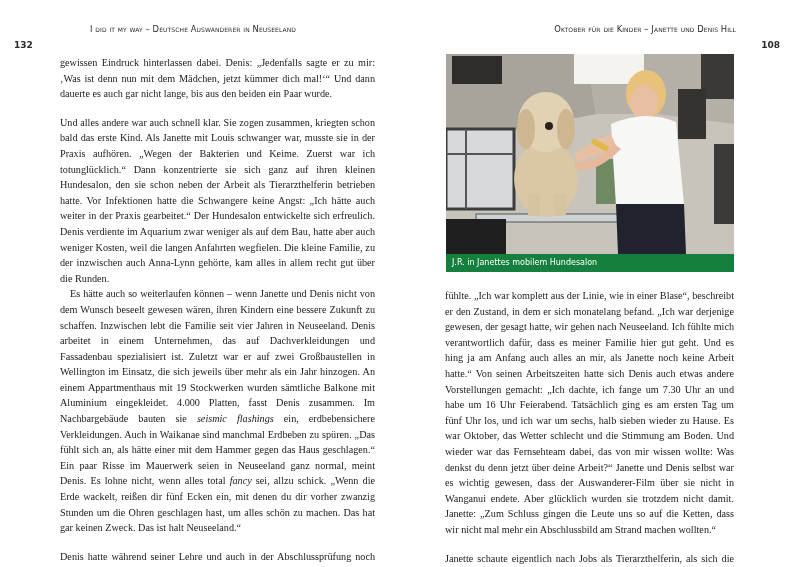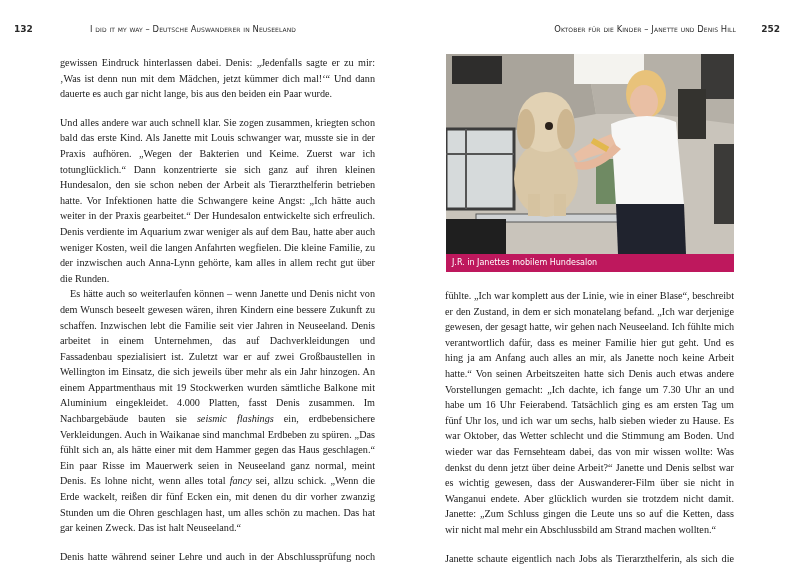--- a/index.html
+++ b/index.html
@@ -7,21 +7,21 @@
       width: 794px; height: 567px; overflow: hidden;
       background: #ffffff; position: relative;
       font-family: "Liberation Serif", "DejaVu Serif", serif;
       color: #1a1a1a;
     }
     .page { position: absolute; top: 0; height: 567px; }
     .page-left { left: 0; width: 397px; }
     .page-right { left: 397px; width: 397px; }
 
     .page-number {
-      position: absolute; top: 24px;
+      position: absolute; top: 40px;
       font-family: "DejaVu Sans", "Liberation Sans", sans-serif;
       font-weight: bold; font-size: 9px; color: #2a2a2a;
     }
     .page-left .page-number { left: 14px; }
     .page-right .page-number { right: 14px; }
 
     .running-head {
       position: absolute; top: 24px;
       font-family: "DejaVu Sans", "Liberation Sans", sans-serif;
       font-size: 8.4px; letter-spacing: 0.1px; font-variant: small-caps;
@@ -63,21 +63,21 @@
   <div class="text-block" style="top:55px;">
     <p>gewissen Eindruck hinterlassen dabei. Denis: „Jedenfalls sagte er zu mir: ‚Was ist denn nun mit dem Mädchen, jetzt kümmer dich mal!‘“ Und dann dauerte es auch gar nicht lange, bis aus den beiden ein Paar wurde.</p>
     <p class="gap">Und alles andere war auch schnell klar. Sie zogen zusammen, kriegten schon bald das erste Kind. Als Janette mit Louis schwanger war, musste sie in der Praxis aufhören. „Wegen der Bakterien und Keime. Zuerst war ich totunglücklich.“ Dann konzentrierte sie sich ganz auf ihren kleinen Hundesalon, den sie schon neben der Arbeit als Tierarzthelferin betrieben hatte. Vor Infektionen hatte die Schwangere keine Angst: „Ich hätte auch weiter in der Praxis gearbeitet.“ Der Hundesalon entwickelte sich erfreulich. Denis verdiente im Aquarium zwar weniger als auf dem Bau, hatte aber auch weniger Kosten, weil die langen Anfahrten wegfielen. Die kleine Familie, zu der inzwischen auch Anna-Lynn gehörte, kam alles in allem recht gut über die Runden.</p>
     <p class="indent"><span>Es hätte auch so weiterlaufen können – wenn Janette und Denis nicht von dem Wunsch beseelt gewesen wären, ihren Kindern eine bessere Zukunft zu schaffen. Inzwischen lebt die Familie seit vier Jahren in Neuseeland. Denis arbeitet in einem Unternehmen, das auf Dachverkleidungen und Fassadenbau spezialisiert ist. Zuletzt war er auf zwei Großbaustellen in Wellington im Einsatz, die sich jeweils über mehr als ein Jahr hinzogen. An einem Appartmenthaus mit 19 Stockwerken wurden sämtliche Balkone mit Aluminium eingekleidet. 4.000 Platten, fasst Denis zusammen. Im Nachbargebäude bauten sie </span><em>seismic flashings</em><span> ein, erdbebensichere Verkleidungen. Auch in Waikanae sind manchmal Erdbeben zu spüren. „Das fühlt sich an, als hätte einer mit dem Hammer gegen das Haus geschlagen.“ Ein paar Risse im Mauerwerk seien in Neuseeland ganz normal, meint Denis. Es lohne nicht, wenn alles total </span><em>fancy</em><span> sei, allzu schick. „Wenn die Erde wackelt, reißen dir fünf Ecken ein, mit denen du dir vorher zwanzig Stunden um die Ohren geschlagen hast, um alles schön zu machen. Das hat gar keinen Zweck. Das ist halt Neuseeland.“</span></p>
     <p class="gap">Denis hatte während seiner Lehre und auch in der Abschlussprüfung noch Blecharbeiten machen müssen. Danach allerdings nie mehr. Dass ihm der Wechsel nach Neuseeland nicht leicht fiel, hatte dennoch weniger mit der Materie als mit der Verantwortung zu tun, die er auf seinen Schultern lasten</p>
   </div>
 </div>
 
 <div class="page page-right">
   <div class="running-head">Oktober für die Kinder – Janette und Denis Hill</div>
-  <div class="page-number">252</div>
+  <div class="page-number">108</div>
 
   <div class="figure">
     <div class="photo" title="Woman grooming a fluffy dog on a table inside a mobile dog salon">
       <svg width="288" height="200" viewBox="0 0 288 200">
 
         <rect x="0" y="0" width="288" height="200" fill="#c9c4bb"></rect>
         <polygon points="0,0 140,0 150,60 0,90" fill="#a9a49b"></polygon>
         <polygon points="140,0 288,0 288,70 210,60 150,60" fill="#b5b0a7"></polygon>
 
         <rect x="128" y="0" width="70" height="30" fill="#f4f3ef"></rect>
@@ -108,20 +108,20 @@
 
         <ellipse cx="200" cy="40" rx="20" ry="24" fill="#e8c27a"></ellipse>
         <ellipse cx="198" cy="48" rx="14" ry="17" fill="#e9bfa4"></ellipse>
         <path d="M165 70 Q200 55 230 68 L238 150 L170 152 Z" fill="#f7f7f6"></path>
         <path d="M170 150 L238 150 L240 200 L172 200 Z" fill="#20232e"></path>
         <path d="M165 80 Q140 90 128 100 L132 108 Q150 100 172 96 Z" fill="#e9bfa4"></path>
         <path d="M175 95 Q150 120 130 115 L128 108 Q150 110 168 90 Z" fill="#e6b89c"></path>
         <rect x="145" y="88" width="18" height="6" fill="#e2b84e" transform="rotate(30 154 91)"></rect>
       </svg>
     </div>
-    <div class="caption" style="background: #be185d;">J.R. in Janettes mobilem Hundesalon</div>
+    <div class="caption" style="background: #15803d;">J.R. in Janettes mobilem Hundesalon</div>
   </div>
 
   <div class="text-block" style="top:288px;">
     <p>fühlte. „Ich war komplett aus der Linie, wie in einer Blase“, beschreibt er den Zustand, in dem er sich monatelang befand. „Ich war derjenige gewesen, der gesagt hatte, wir gehen nach Neuseeland. Ich fühlte mich verantwortlich dafür, dass es meiner Familie hier gut geht. Und es hing ja am Anfang auch alles an mir, als Janette noch keine Arbeit hatte.“ Von seinen Arbeitszeiten hatte sich Denis auch etwas andere Vorstellungen gemacht: „Ich dachte, ich fange um 7.30 Uhr an und habe um 16 Uhr Feierabend. Tatsächlich ging es am ersten Tag um fünf Uhr los, und ich war um sechs, halb sieben wieder zu Hause. Es war Oktober, das Wetter schlecht und die Stimmung am Boden. Und wieder war das Fernsehteam dabei, das von mir wissen wollte: Was denkst du denn jetzt über deine Arbeit?“ Janette und Denis selbst war es wichtig gewesen, dass der Auswanderer-Film über sie nicht in Wanganui endete. Aber glücklich wurden sie trotzdem nicht damit. Janette: „Zum Schluss gingen die Leute uns so auf die Ketten, dass wir nicht mal mehr ein Abschlussbild am Strand machen wollten.“</p>
     <p class="gap">Janette schaute eigentlich nach Jobs als Tierarzthelferin, als sich die ersten Kunden dafür interessierten, ihre Hunde von ihr scheren zu lassen. Eine</p>
   </div>
 </div>
 
 </body></html>

